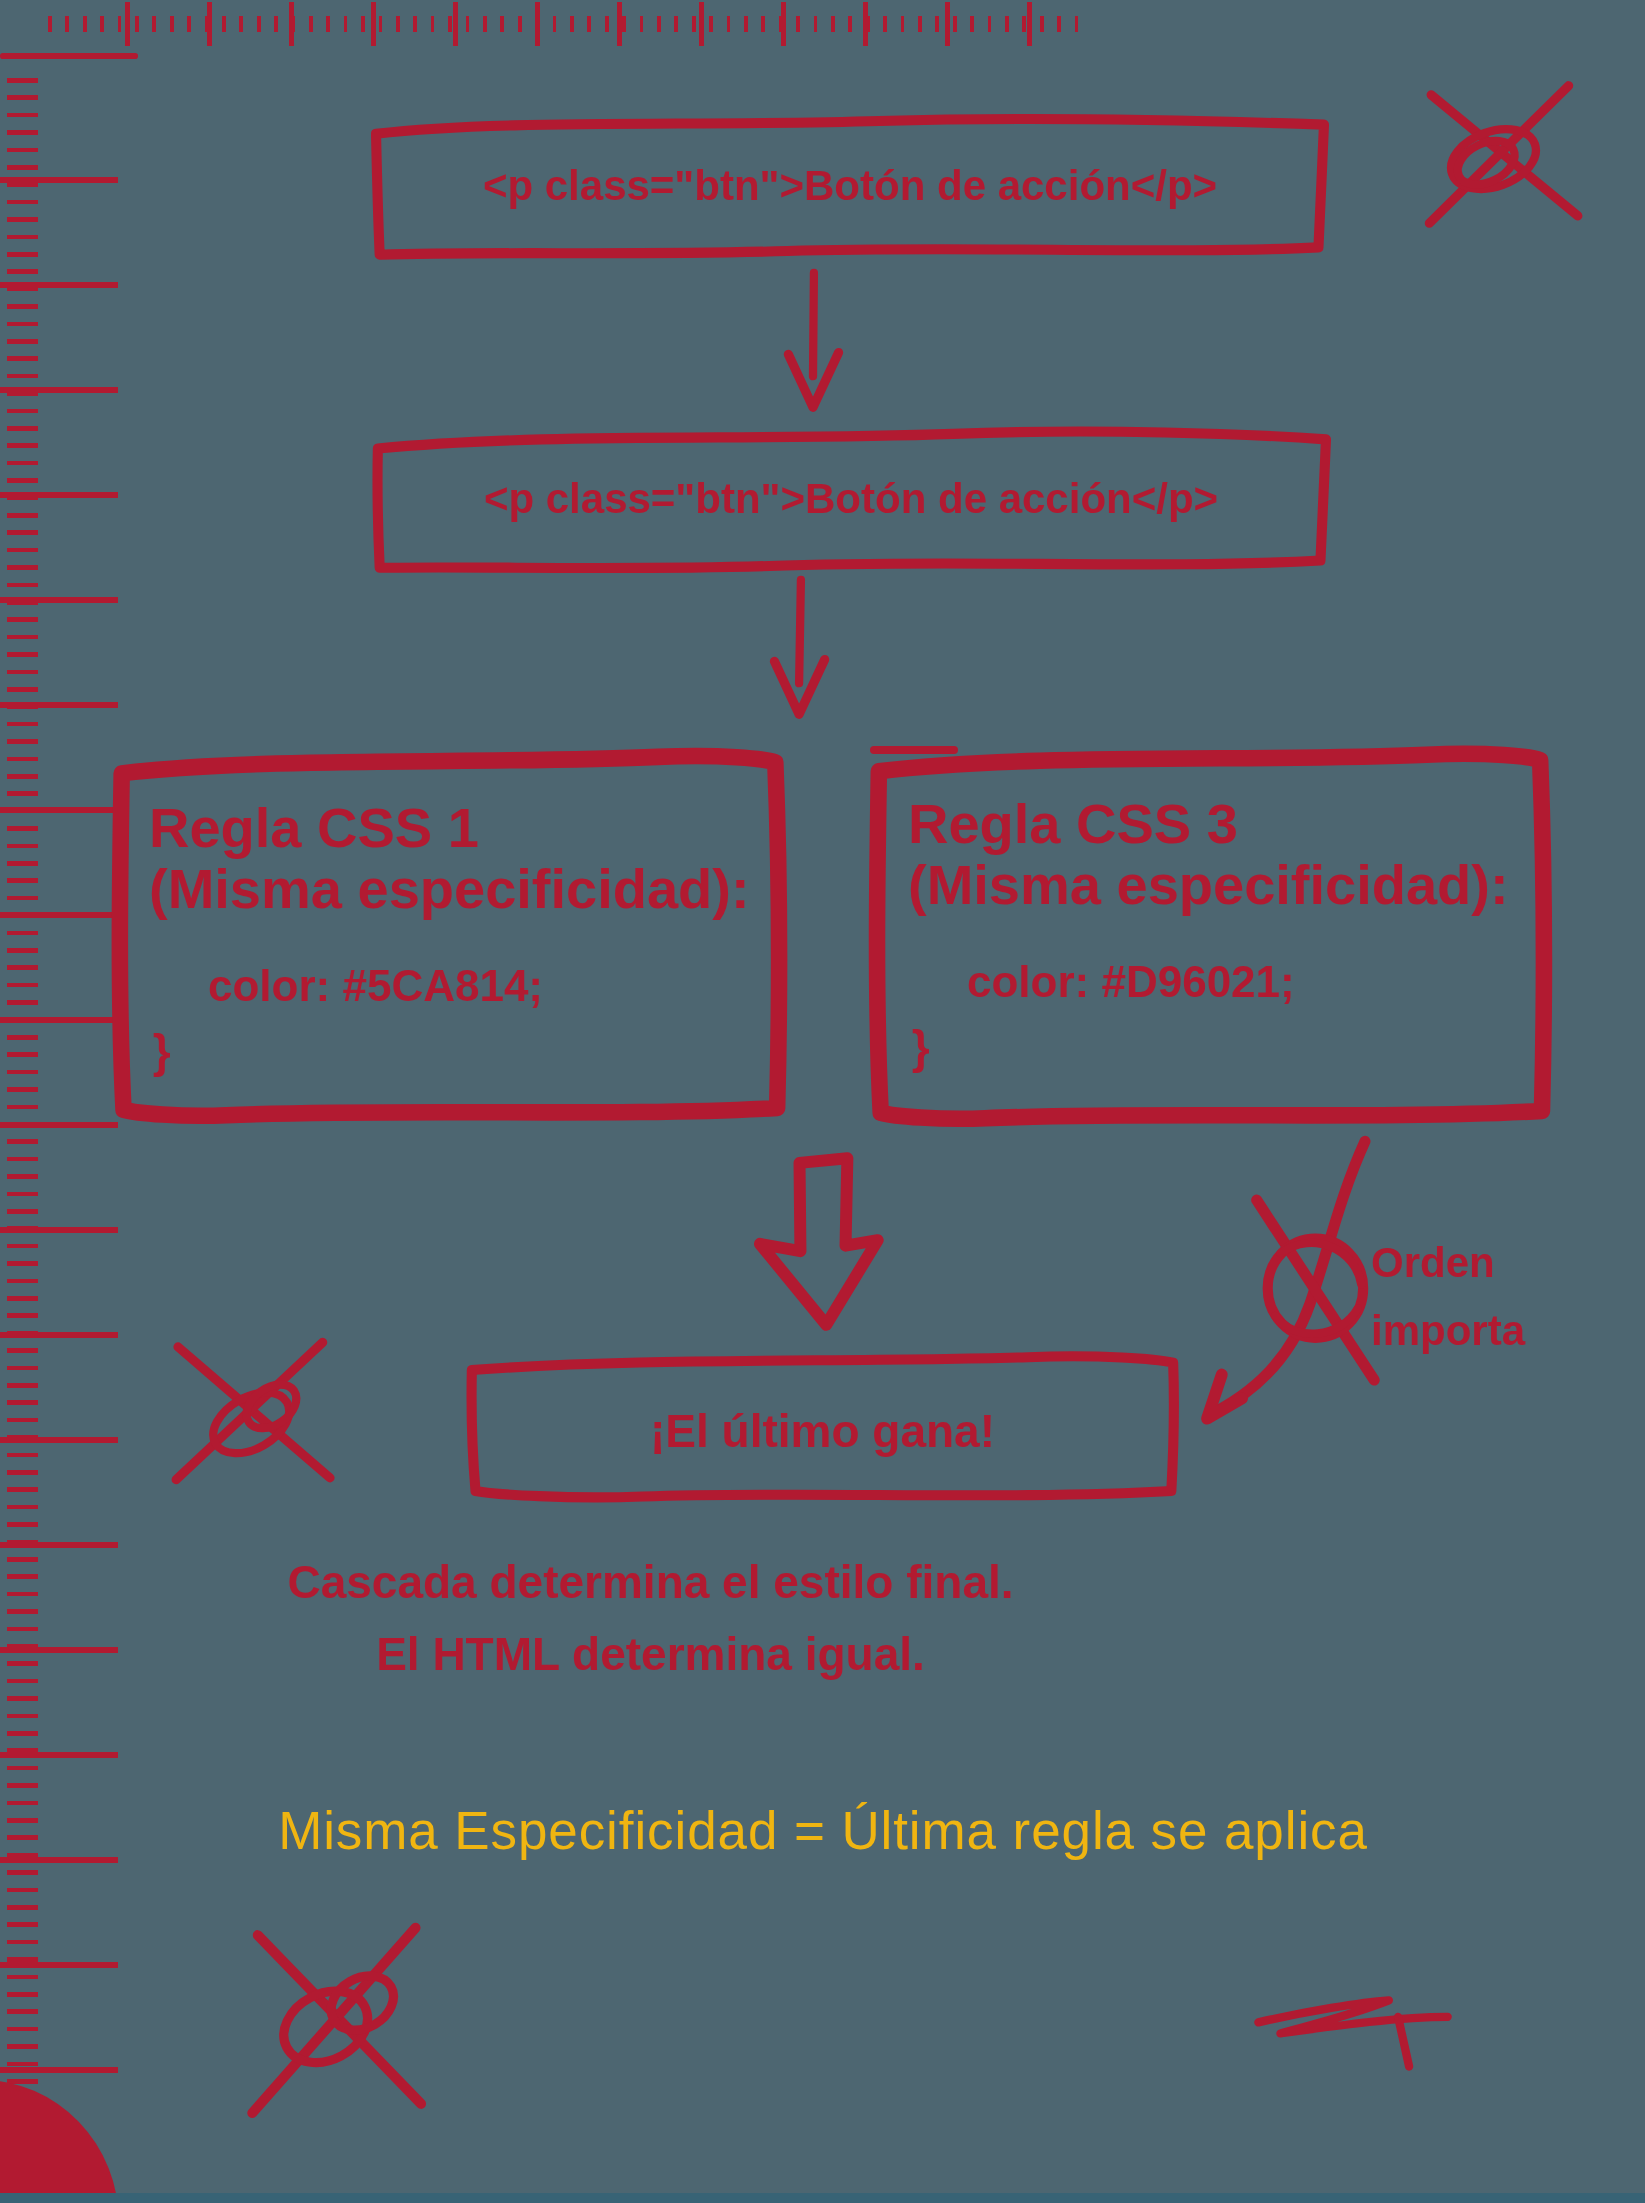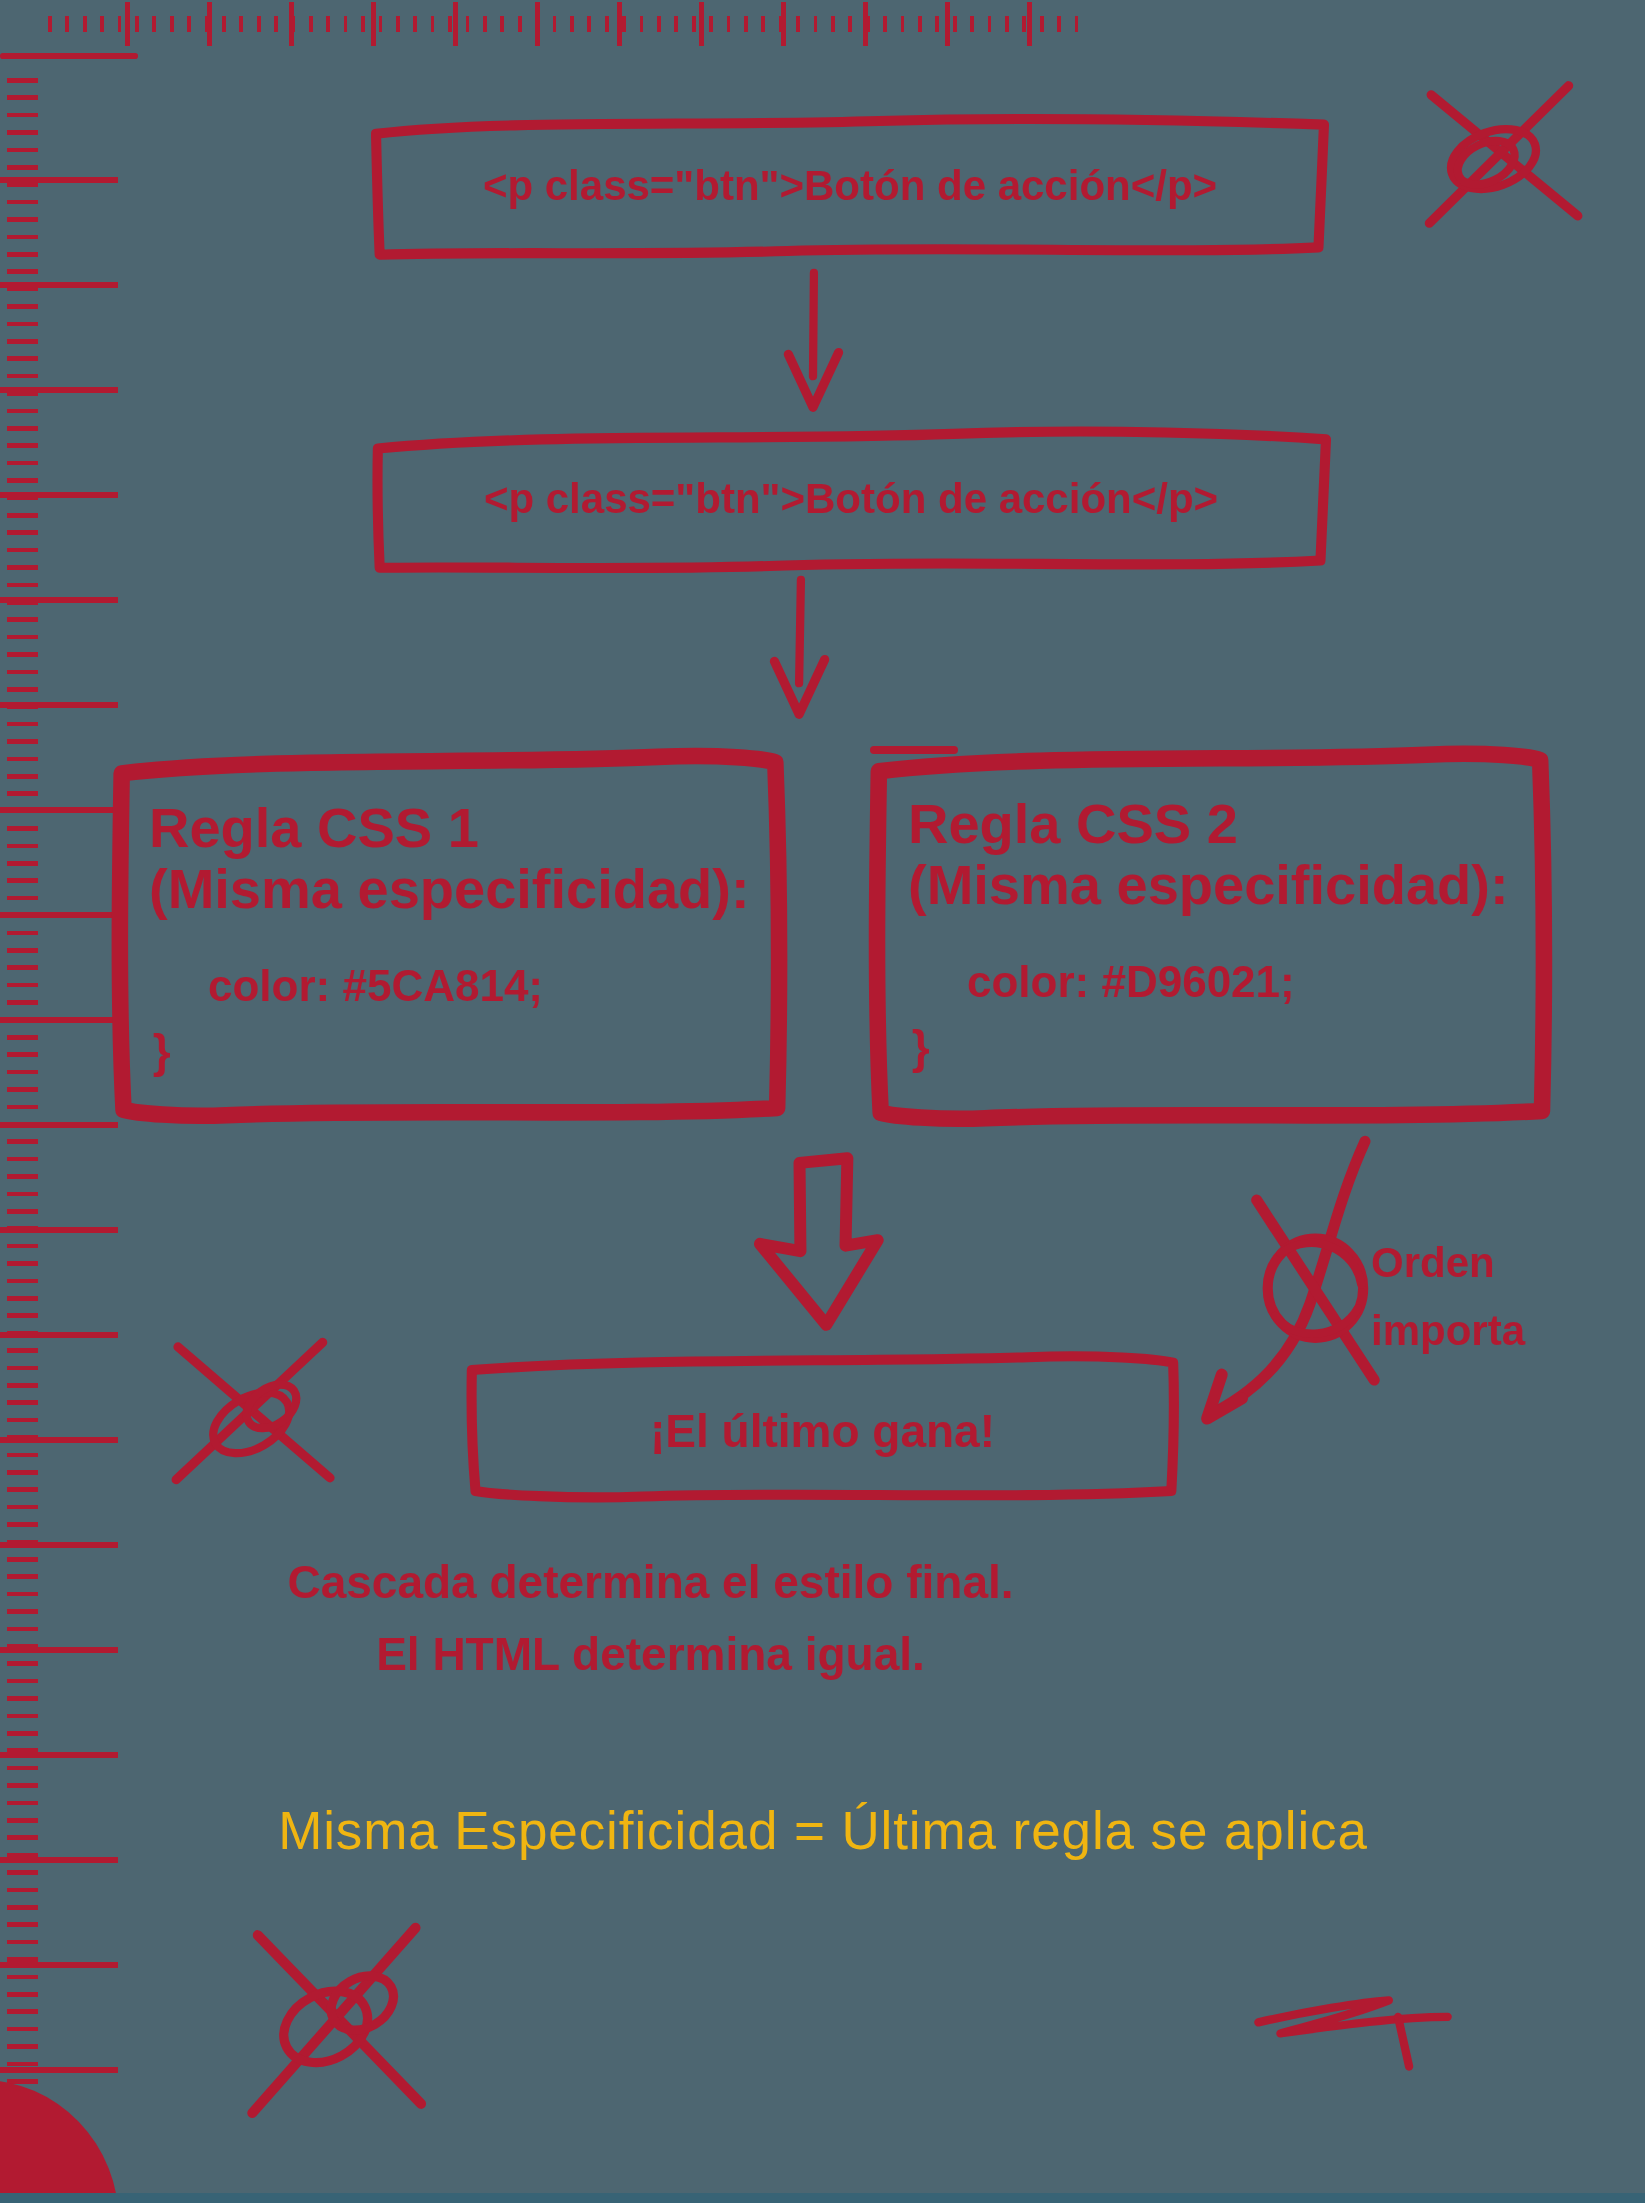--- a/index.html
+++ b/index.html
@@ -122,21 +122,21 @@
       <div class="rule-decl">color: #5CA814;</div>
       <div class="rule-brace">}</div>
     </div>
   </div>
 
   <div class="abs rulebox rulebox-r">
     <svg viewBox="0 0 748 428" preserveAspectRatio="none">
       <path class="stroke" stroke="#f0b511" stroke-width="18" d="M14,34 C180,14 430,24 610,16 C680,13 724,18 734,22 C738,124 740,246 736,404 C560,414 300,404 130,412 C80,414 30,410 16,406 C10,286 12,154 14,34 Z"></path>
     </svg>
     <div class="inner">
-      <div class="rule-title">Regla CSS 2</div>
+      <div class="rule-title">Regla CSS 3</div>
       <div class="rule-note">(Misma especificidad):</div>
       <div class="rule-decl">color: #D96021;</div>
       <div class="rule-brace">}</div>
     </div>
   </div>
   <div class="abs stray-mark"></div>
 
   <div class="abs big-arrow">
     <svg viewBox="0 0 150 200">
       <path class="stroke" stroke-width="13" d="M56,14 L108,9 L106,104 L141,98 L85,190 L13,102 L57,110 Z"></path>

